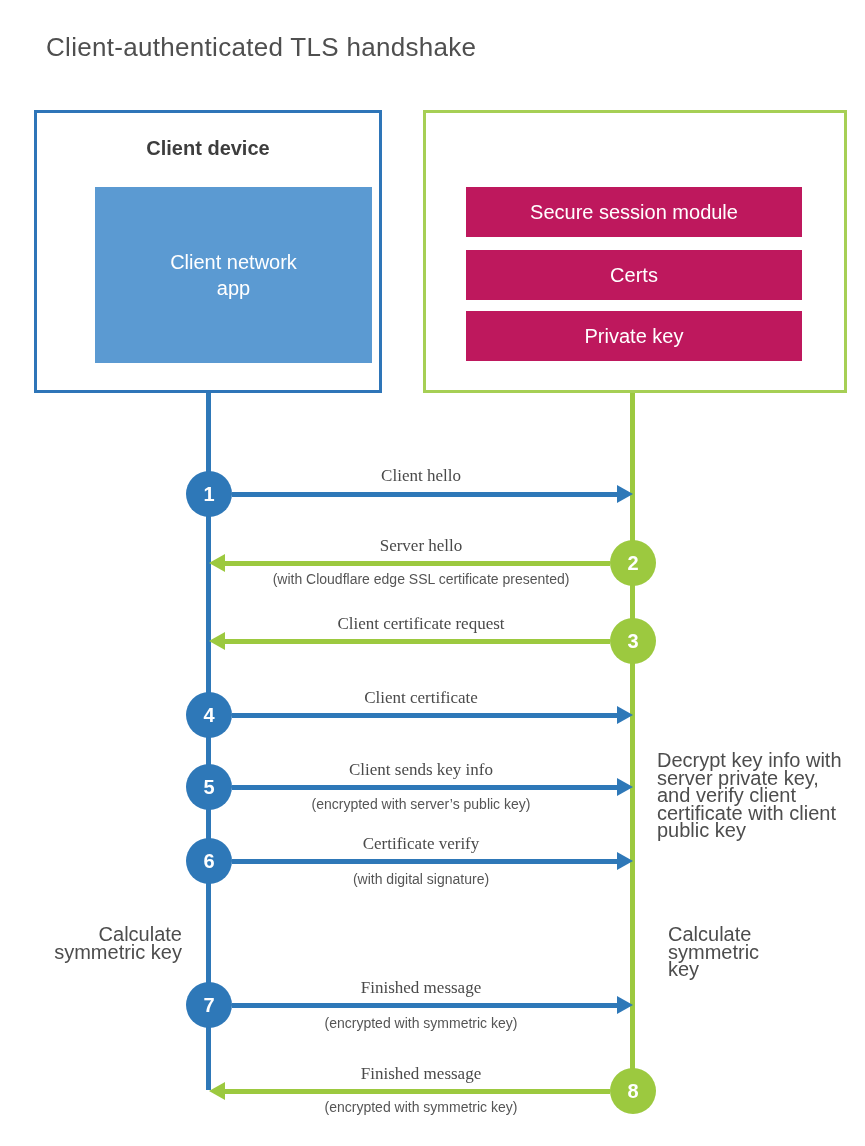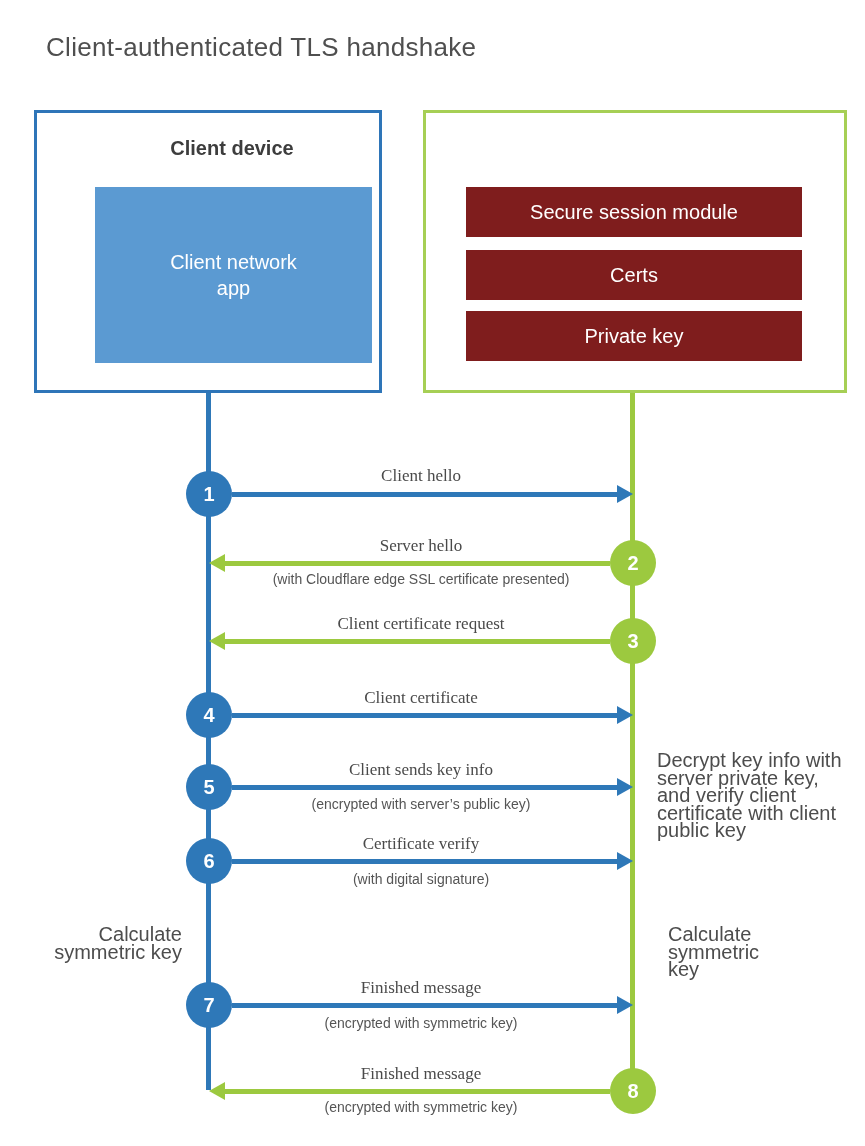--- a/index.html
+++ b/index.html
@@ -7,28 +7,28 @@
   .canvas{position:relative;width:865px;height:1146px;background:#ffffff;overflow:hidden;}
 
   .page-title{position:absolute;left:30px;top:16px;margin:16px;font-size:26px;font-weight:300;
               color:#4f4f4f;letter-spacing:.3px;}
 
   
   .box{position:absolute;background:#ffffff;border-style:solid;border-width:3px;box-sizing:border-box;}
   .client-box{left:34px;top:110px;width:348px;height:283px;border-color:#2e75b8;}
   .server-box{left:423px;top:110px;width:424px;height:283px;border-color:#a6cf55;}
   .box-title{position:absolute;font-size:20px;font-weight:700;color:#3d3d3d;text-align:center;}
-  .client-box-title{left:34px;top:137px;width:348px;padding-left:24px;}
+  .client-box-title{left:34px;top:137px;width:348px;}
   .server-box-title{left:423px;top:137px;width:424px;}
 
   .client-app{position:absolute;left:70px;top:187px;width:277px;height:176px;background:#5b9ad2;
               color:#ffffff;font-size:20px;display:flex;align-items:center;justify-content:center;text-align:center;margin-left:25px;}
   .client-app span{display:block;max-width:165px;line-height:26px;}
 
-  .server-bar{position:absolute;left:466px;width:336px;height:50px;background:#7f1d1d;color:#ffffff;
+  .server-bar{position:absolute;left:466px;width:336px;height:50px;background:#be185d;color:#ffffff;
               font-size:20px;display:flex;align-items:center;justify-content:center;}
 
   
   .vline{position:absolute;width:5px;}
   .vline.blue{left:206px;top:393px;height:697px;background:#2e78b8;}
   .vline.green{left:630px;top:393px;height:698px;background:#9cc93f;}
 
   
   .circle{position:absolute;width:46px;height:46px;border-radius:50%;color:#ffffff;font-size:20px;
           font-weight:700;display:flex;align-items:center;justify-content:center;}

